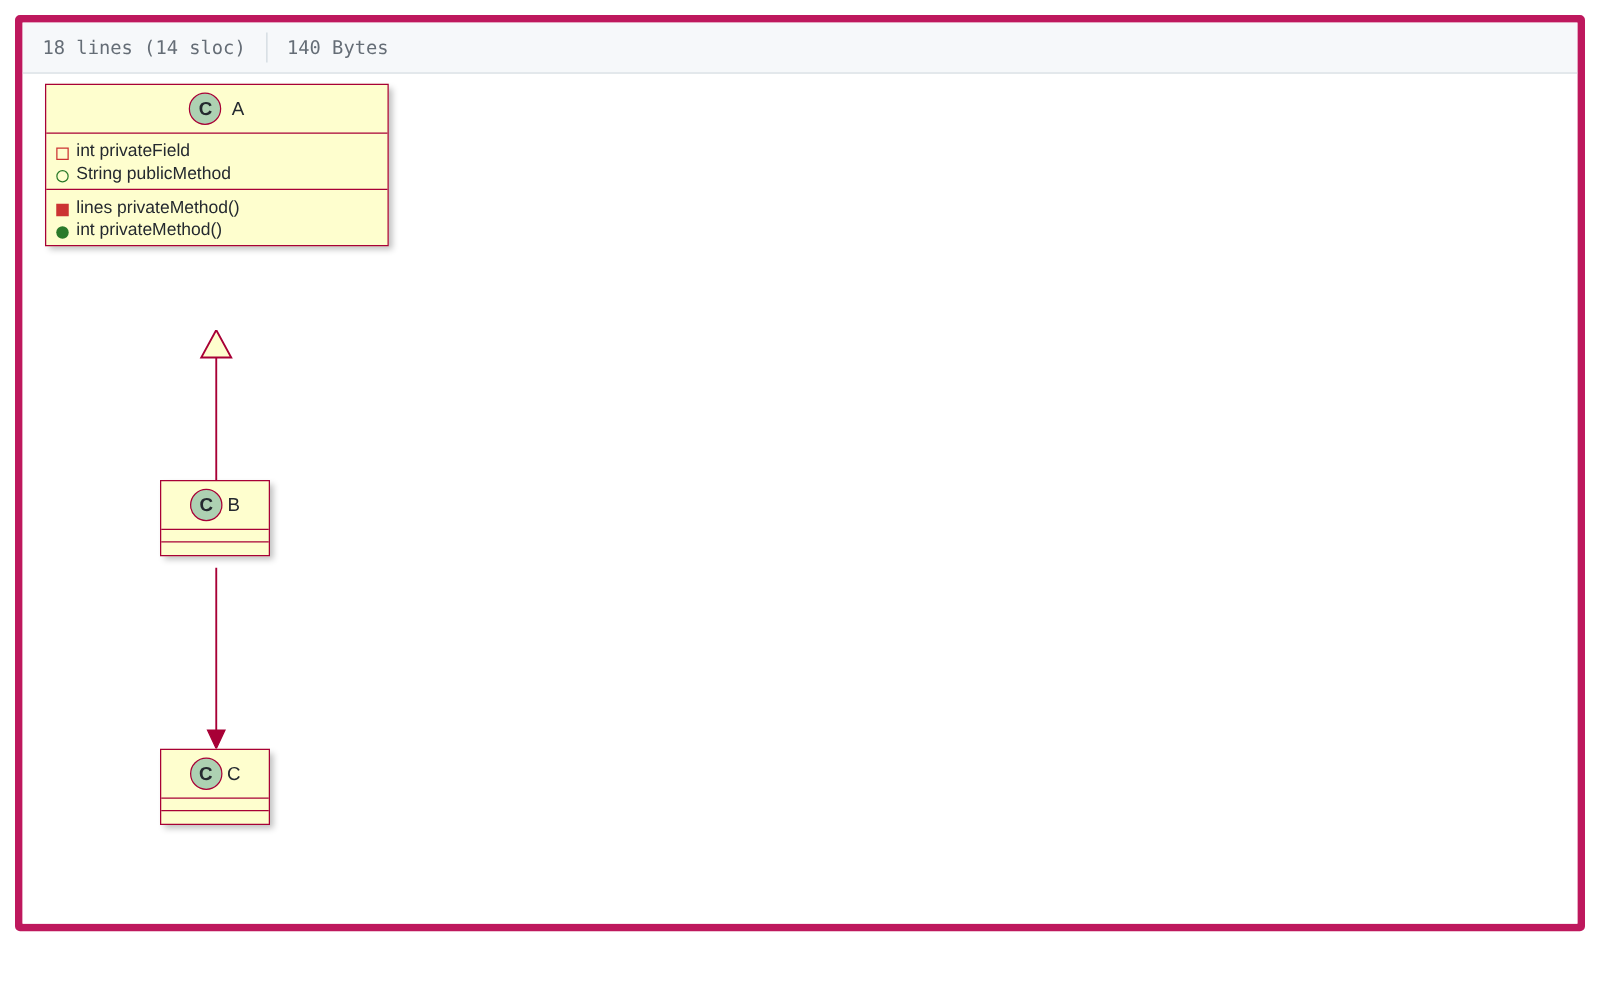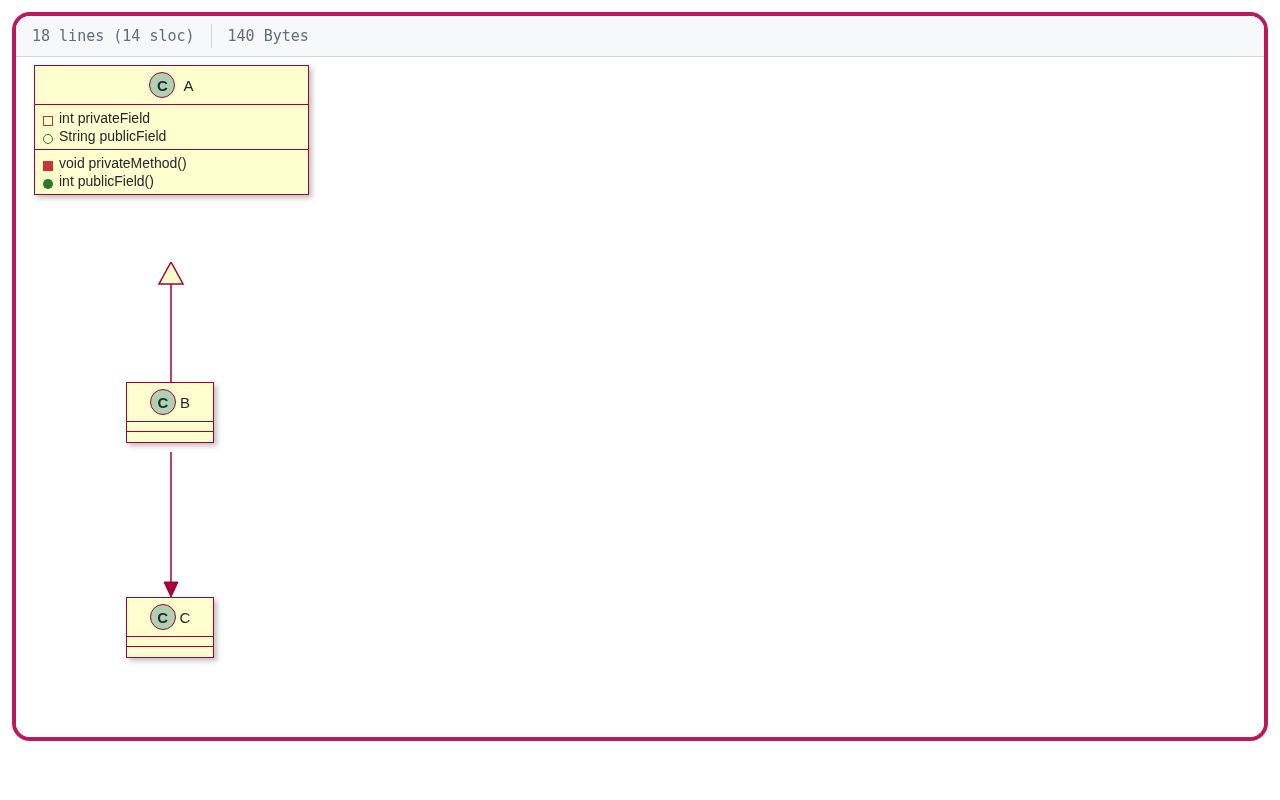--- a/index.html
+++ b/index.html
@@ -6,22 +6,22 @@
       box-sizing: border-box;
       margin: 0;
       padding: 0;
     }
     body {
       font-family: -apple-system, BlinkMacSystemFont, "Segoe UI", Helvetica, Arial, sans-serif;
       background: #ffffff;
       color: #24292f;
     }
     .file-container {
-      border: 4px solid #be185d;
-      border-radius: 18px;
+      border: 6px solid #be185d;
+      border-radius: 4px;
       margin: 12px;
       overflow: hidden;
     }
     .file-header {
       background: #f6f8fa;
       border-bottom: 1px solid #d0d7de;
       padding: 8px 16px;
       display: flex;
       align-items: center;
       gap: 16px;
@@ -154,31 +154,31 @@
         </span>
         <span class="class-name">A</span>
       </div>
       <div class="uml-section">
         <div class="member">
           <span class="vis-marker vis-private-field"></span>
           <span>int privateField</span>
         </div>
         <div class="member">
           <span class="vis-marker vis-public-field"></span>
-          <span>String publicField</span>
+          <span>String publicMethod</span>
         </div>
       </div>
       <div class="uml-section">
         <div class="member">
           <span class="vis-marker vis-private-method"></span>
-          <span>void privateMethod()</span>
+          <span>lines privateMethod()</span>
         </div>
         <div class="member">
           <span class="vis-marker vis-public-method"></span>
-          <span>int publicField()</span>
+          <span>int privateMethod()</span>
         </div>
       </div>
     </div>
 
     <svg class="connector" style="left:140px; top:205px; width:30px; height:120px;">
       <polygon points="15,0 27,22 3,22" fill="#fefece" stroke="#a80036" stroke-width="1.5"></polygon>
       <line x1="15" y1="22" x2="15" y2="120" stroke="#a80036" stroke-width="1.5"></line>
     </svg>
 
     <div class="uml-class class-b small-class">

